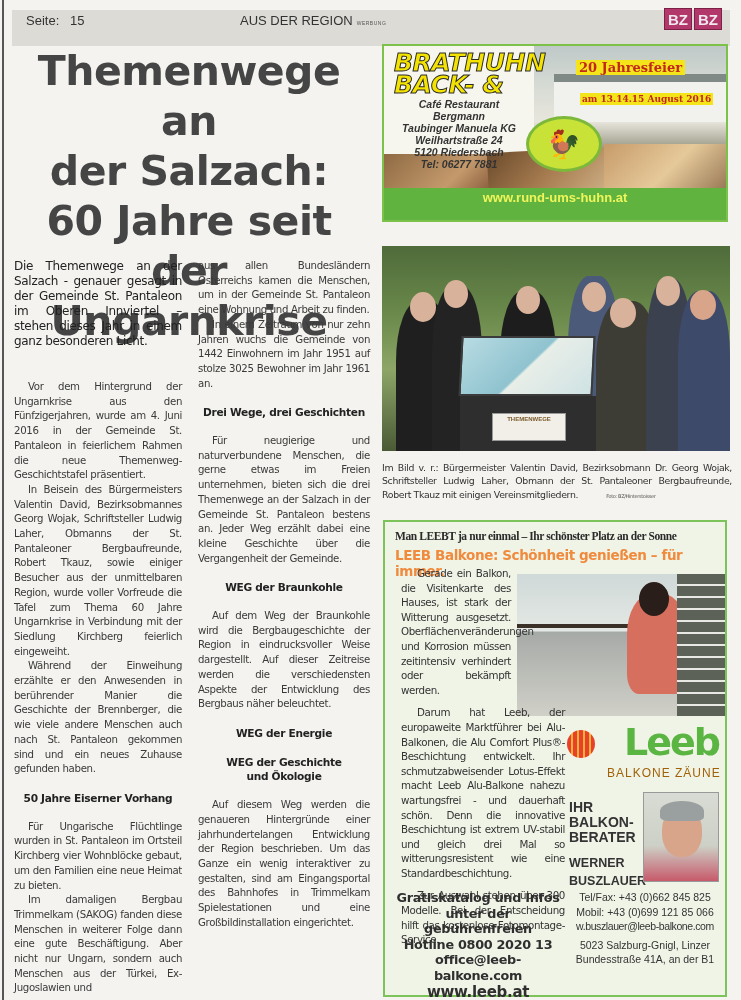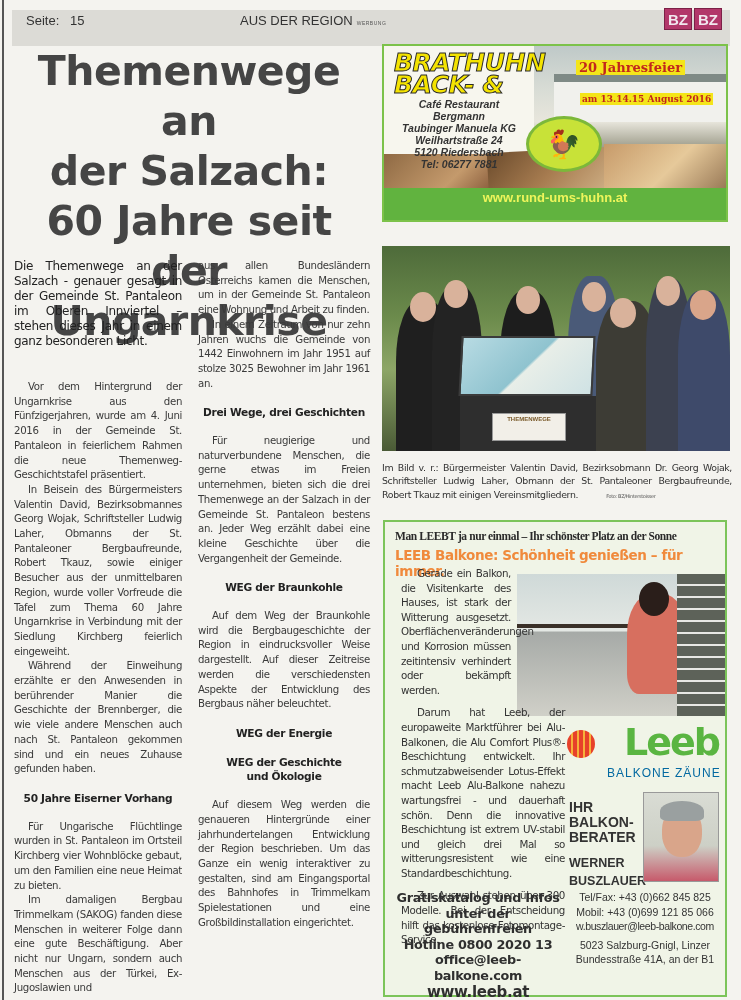--- a/index.html
+++ b/index.html
@@ -56,21 +56,21 @@
   .ad2 .img { position: absolute; left: 132px; top: 52px; width: 208px; height: 142px; background: linear-gradient(180deg,#cfd9d8 0%,#e4e8e4 40%,#a6aaa7 41%,#d0d0c8 100%); }
   .ad2 .img .rail { position: absolute; left: 0; top: 50px; width: 140px; height: 4px; background: #3a3028; }
   .ad2 .img .woman { position: absolute; left: 110px; top: 20px; width: 60px; height: 100px; background: #d76f5f; border-radius: 40% 40% 20% 20%; }
   .ad2 .img .hair { position: absolute; left: 122px; top: 8px; width: 30px; height: 34px; background: #2a1e1a; border-radius: 50%; }
   .ad2 .img .panel { position: absolute; right: 0; top: 0; width: 48px; height: 142px; background: repeating-linear-gradient(180deg,#5d6259 0,#5d6259 10px,#e8e8e4 10px,#e8e8e4 12px); }
   .ad2 .cta { position: absolute; left: 6px; top: 368px; width: 174px; text-align: center; font-weight: bold; font-size: 12.8px; line-height: 15.5px; color: #2f2f2f; font-family: "DejaVu Sans", sans-serif; letter-spacing: -0.3px; }
   .ad2 .cta .web { font-size: 15px; margin-top: 2px; display: block; }
   .ad2 .logo { position: absolute; left: 180px; top: 204px; width: 160px; height: 56px; }
   .ad2 .logo .mark { position: absolute; left: 2px; top: 4px; width: 28px; height: 28px; border-radius: 50%; background: repeating-linear-gradient(90deg,#e7412a 0,#e7412a 4px,#f6b13a 4px,#f6b13a 6px); }
   .ad2 .logo .word { position: absolute; left: 34px; top: -6px; font-size: 38px; font-weight: bold; color: #5ab542; font-family: "DejaVu Sans", sans-serif; letter-spacing: -2px; margin-left: 25px; }
-  .ad2 .logo .sub { position: absolute; left: 42px; top: 40px; font-size: 12px; color: #0369a1; letter-spacing: 1px; }
+  .ad2 .logo .sub { position: absolute; left: 42px; top: 40px; font-size: 12px; color: #a16207; letter-spacing: 1px; }
   .ad2 .adviser { position: absolute; left: 180px; top: 264px; width: 160px; height: 200px; }
   .ad2 .role { position: absolute; left: 4px; top: 14px; font-size: 14px; font-weight: bold; line-height: 15px; color: #333; }
   .ad2 .name { position: absolute; left: 4px; top: 68px; font-size: 12.5px; font-weight: bold; line-height: 18px; color: #333; }
   .ad2 .portrait { position: absolute; left: 78px; top: 6px; width: 76px; height: 90px; background: linear-gradient(180deg,#d9dcd4 0%,#cdd0c6 60%,#c75a6b 100%); border: 1px solid #999; }
   .ad2 .portrait .face { position: absolute; left: 18px; top: 14px; width: 40px; height: 50px; border-radius: 45%; background: #d9a58a; }
   .ad2 .portrait .hairp { position: absolute; left: 16px; top: 8px; width: 44px; height: 20px; border-radius: 50% 50% 20% 20%; background: #9aa0a0; }
   .ad2 .contact { position: absolute; left: 0; top: 104px; width: 160px; font-size: 10.5px; line-height: 14.5px; color: #333; text-align: center; }
 </style>
 </head>
 <body>

